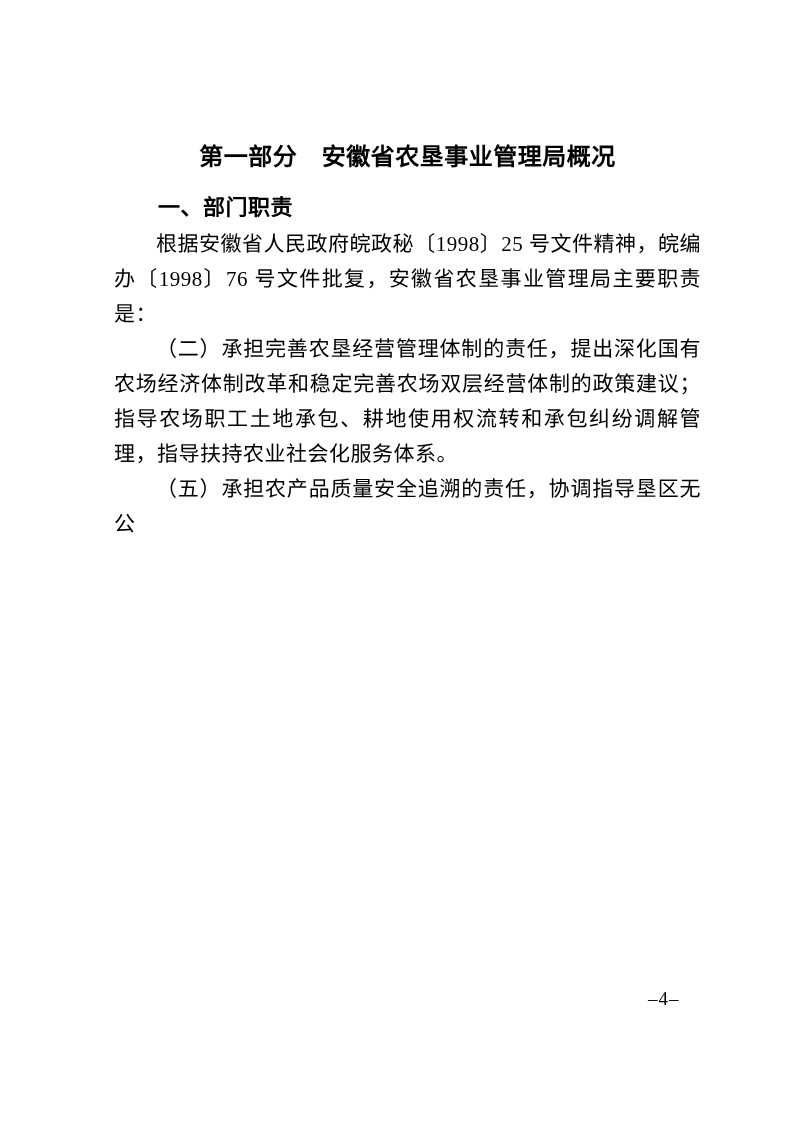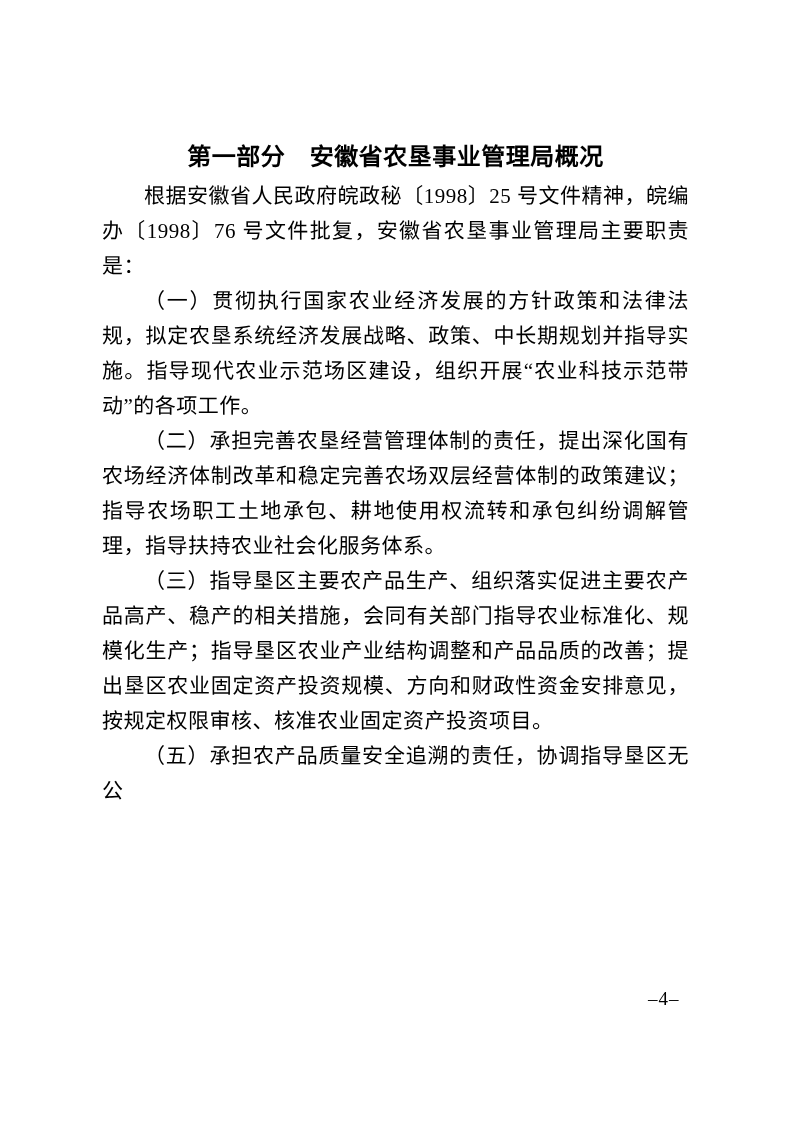--- a/index.html
+++ b/index.html
@@ -13,21 +13,21 @@
     width: 794px;
     height: 1123px;
     background: #ffffff;
     color: #000000;
     font-family: "Liberation Serif", "DejaVu Serif", serif;
     overflow: hidden;
     margin: 0 auto;
   }
   .content {
     position: absolute;
-    left: 102px;
+    left: 114px;
     top: 139px;
     width: 587px;
   }
   .doc-title {
     font-family: "Liberation Sans", "DejaVu Sans", sans-serif;
     font-weight: bold;
     font-size: 24px;
     line-height: 36px;
     text-align: center;
     letter-spacing: 0.5px;
@@ -64,22 +64,21 @@
     letter-spacing: 1px;
     font-family: "Liberation Serif", "DejaVu Serif", serif;
   }
 </style>
 </head>
 <body>
 
 <div class="page">
   <div class="content">
     <h1 class="doc-title">第一部分　安徽省农垦事业管理局概况</h1>
+    <h2 class="section-heading">一、部门职责</h2>
     <div class="body-text">
       <p>根据安徽省人民政府皖政秘〔1998〕25 号文件精神，皖编办〔1998〕76 号文件批复，安徽省农垦事业管理局主要职责是：</p>
-      <p>（一）贯彻执行国家农业经济发展的方针政策和法律法规，拟定农垦系统经济发展战略、政策、中长期规划并指导实施。指导现代农业示范场区建设，组织开展“农业科技示范带动”的各项工作。</p>
       <p>（二）承担完善农垦经营管理体制的责任，提出深化国有农场经济体制改革和稳定完善农场双层经营体制的政策建议；指导农场职工土地承包、耕地使用权流转和承包纠纷调解管理，指导扶持农业社会化服务体系。</p>
-      <p>（三）指导垦区主要农产品生产、组织落实促进主要农产品高产、稳产的相关措施，会同有关部门指导农业标准化、规模化生产；指导垦区农业产业结构调整和产品品质的改善；提出垦区农业固定资产投资规模、方向和财政性资金安排意见，按规定权限审核、核准农业固定资产投资项目。</p>
       <p>（五）承担农产品质量安全追溯的责任，协调指导垦区无公</p>
     </div>
   </div>
   <div class="page-number">–4–</div>
 </div>
 
 </body></html>

